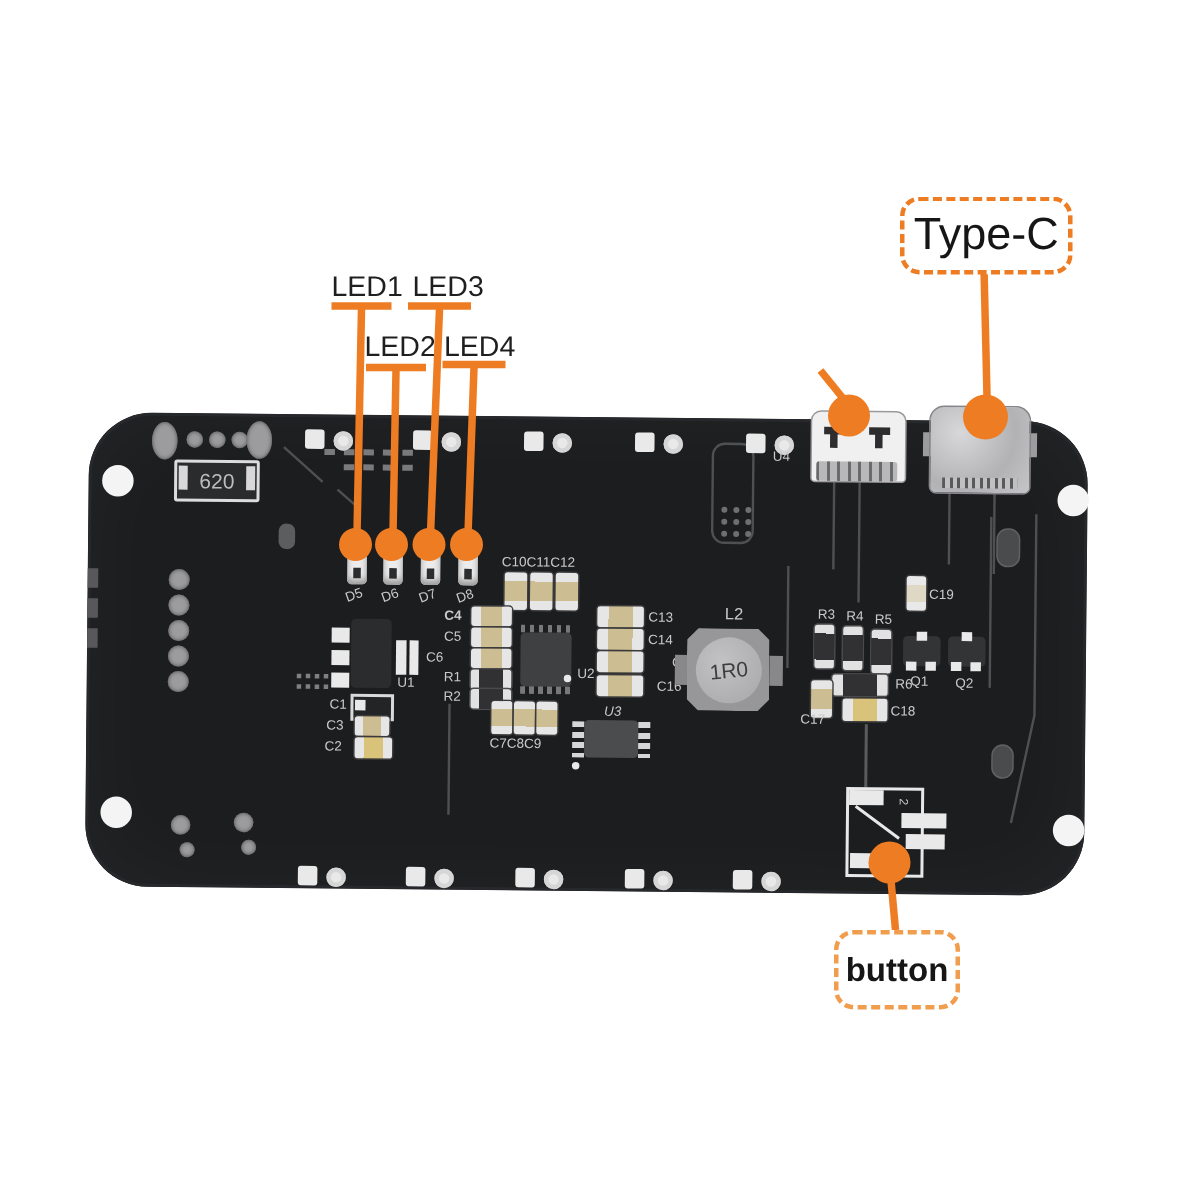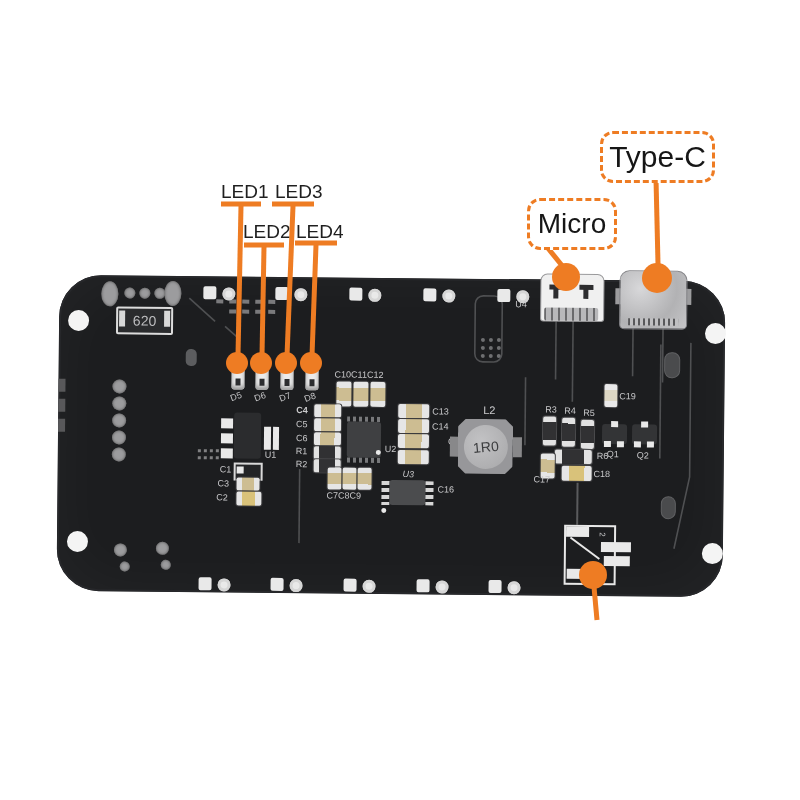--- a/index.html
+++ b/index.html
@@ -182,41 +182,41 @@
       </div>
     <span class="lbl" style="left:160px;top:203px;">C3</span>
     <div class="cap-h" style="left:179px;top:201px;width:23px;height:13px;"></div>
     <span class="lbl" style="left:159px;top:217px;">C2</span>
     <div class="cap-h yellow" style="left:179px;top:215px;width:25px;height:14px;"></div>
 
     <span class="lbl" style="left:238px;top:129px;font-weight:bold;">C4</span>
     <div class="cap-h" style="left:256px;top:127px;width:27px;height:13px;"></div>
     <span class="lbl" style="left:238px;top:143px;">C5</span>
     <div class="cap-h" style="left:256px;top:141px;width:27px;height:13px;"></div>
-    <span class="lbl" style="left:238px;top:157px;">C6</span>
+    <span class="lbl" style="left:226px;top:157px;">C6</span>
     <div class="cap-h" style="left:256px;top:155px;width:27px;height:13px;"></div>
     <span class="lbl" style="left:238px;top:170px;">R1</span>
     <div class="res-h" style="left:256px;top:169px;width:27px;height:13px;"></div>
     <span class="lbl" style="left:238px;top:183px;">R2</span>
     <div class="res-h" style="left:256px;top:182px;width:27px;height:13px;"></div>
 
     <div class="abs" style="left:289px;top:139px;width:34px;height:5px;background:repeating-linear-gradient(90deg,#77787a 0 3px,transparent 3px 6px);"></div>
     <div class="chip" style="left:289px;top:144px;width:34px;height:36px;"></div>
     <div class="abs" style="left:289px;top:180px;width:34px;height:5px;background:repeating-linear-gradient(90deg,#77787a 0 3px,transparent 3px 6px);"></div>
     <div class="abs white" style="left:318px;top:172px;width:5px;height:5px;border-radius:50%;"></div>
     <span class="lbl" style="left:327px;top:167px;">U2</span>
 
     <div class="cap-h" style="left:340px;top:126px;width:31px;height:14px;"></div>
     <span class="lbl" style="left:374px;top:129px;">C13</span>
     <div class="cap-h" style="left:340px;top:141px;width:31px;height:14px;"></div>
     <span class="lbl" style="left:374px;top:144px;">C14</span>
     <div class="cap-h" style="left:340px;top:156px;width:31px;height:14px;"></div>
     <span class="lbl" style="left:390px;top:159px;">C15</span>
     <div class="cap-h" style="left:340px;top:172px;width:31px;height:14px;"></div>
-    <span class="lbl" style="left:380px;top:175px;margin-top:32px;">C16</span>
+    <span class="lbl" style="left:380px;top:175px;">C16</span>
 
     <div class="cap-v" style="left:270px;top:190px;width:14px;height:22px;"></div>
     <div class="cap-v" style="left:285px;top:190px;width:14px;height:22px;"></div>
     <div class="cap-v" style="left:300px;top:190px;width:14px;height:22px;"></div>
     <span class="lbl" style="left:269px;top:214px;">C7C8C9</span>
 
     <span class="lbl" style="left:345px;top:192px;font-style:italic;">U3</span>
     <div class="abs" style="left:324px;top:203px;width:8px;height:24px;background:repeating-linear-gradient(180deg,#d6d6d6 0 4px,transparent 4px 7px);"></div>
     <div class="chip" style="left:332px;top:202px;width:36px;height:25px;background:#4b4c4e;"></div>
     <div class="abs" style="left:368px;top:203px;width:8px;height:24px;background:repeating-linear-gradient(180deg,#d6d6d6 0 4px,transparent 4px 7px);"></div>
@@ -308,20 +308,20 @@
         <circle cx="657" cy="278" r="15"></circle>
       <circle cx="593" cy="575" r="14"></circle>
     </g>
   </svg>
 
   <span class="led-label" style="left:221px;top:181px;">LED1</span>
   <span class="led-label" style="left:275px;top:181px;">LED3</span>
   <span class="led-label" style="left:243px;top:221px;">LED2</span>
   <span class="led-label" style="left:296px;top:221px;">LED4</span>
 
-  <div class="callout" style="left:527px;top:198px;width:84px;height:46px;font-size:28px;">
-    <span>Micro</span>
-  </div>
   <div class="callout" style="left:600px;top:131px;width:109px;height:46px;font-size:30px;">
     <span>Type-C</span>
   </div>
+  <div class="callout light" style="left:556px;top:620px;width:78px;height:47px;font-size:22px;font-weight:bold;">
+    <span>button</span>
+  </div>
 
 </div>
 
 </body></html>

